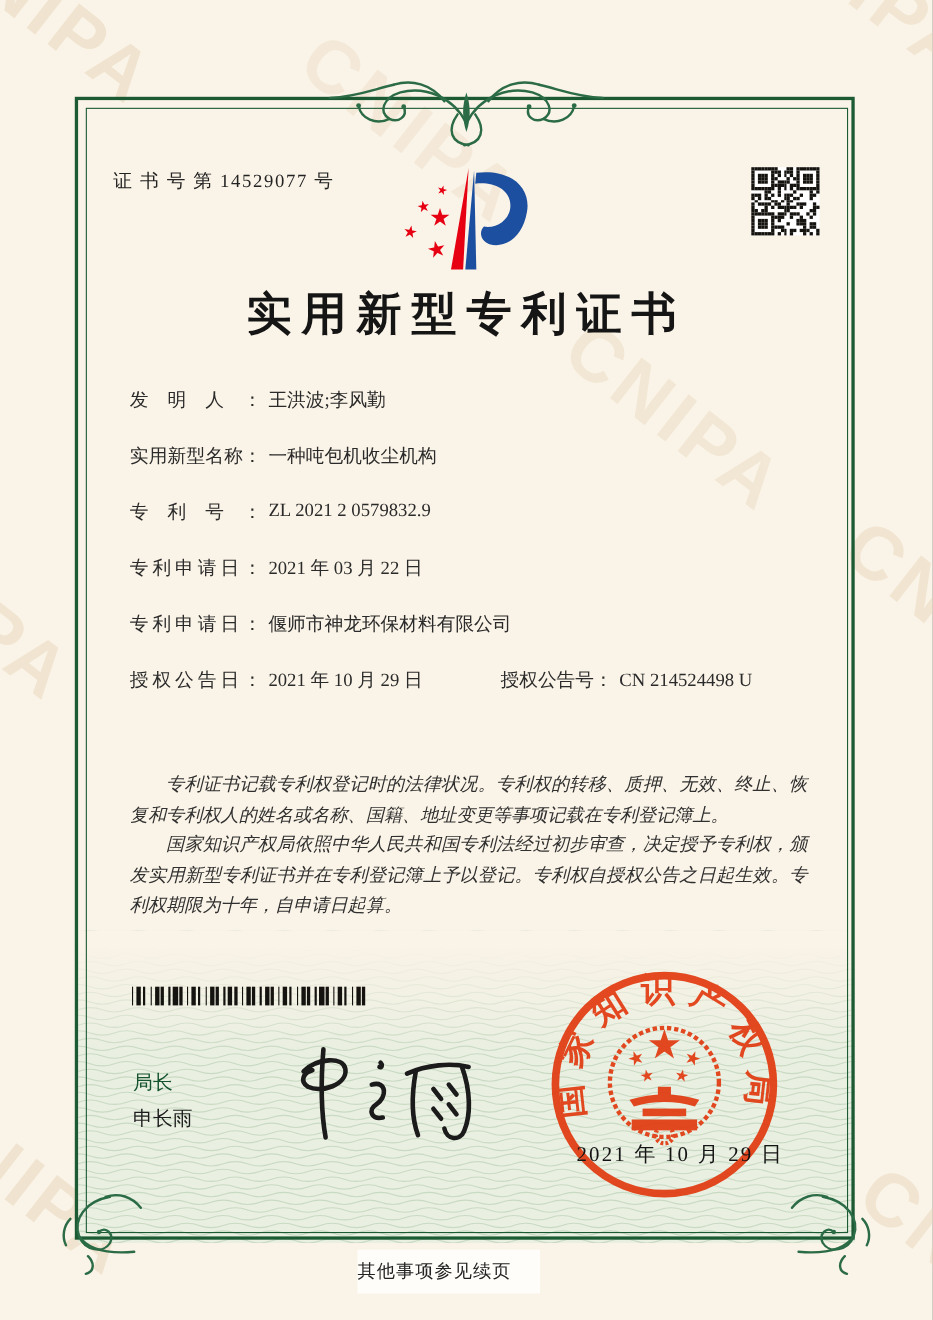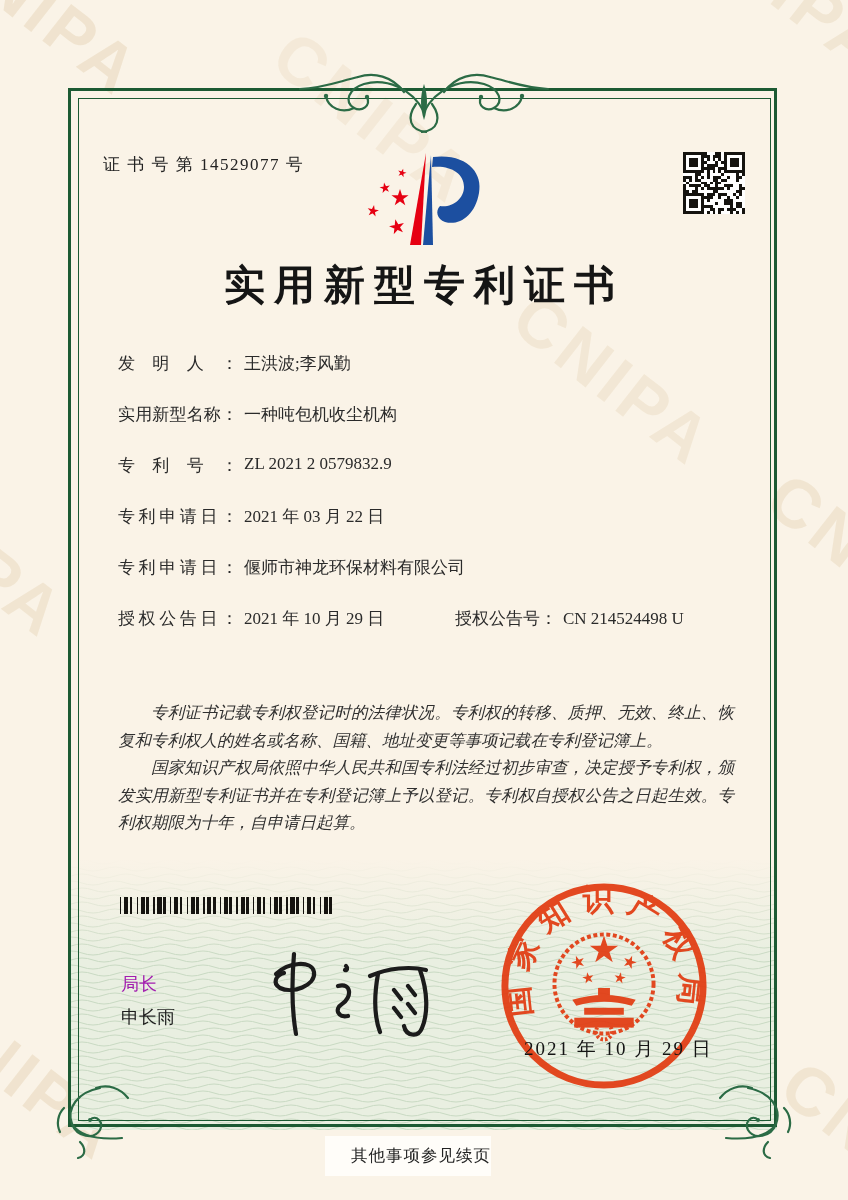--- a/index.html
+++ b/index.html
@@ -52,30 +52,30 @@
   .flabel{display:inline-block;width:120px;text-align:justify;text-align-last:justify;vertical-align:top}
   .fvalue{margin-left:6px;white-space:pre-wrap}
   .pair1{display:inline-block;width:337px}
   
   .paras{position:absolute;left:118px;top:699px;width:616px;z-index:5;
          font-size:16.5px;line-height:27.5px;font-style:italic;color:#303030;text-align:justify}
   .paras p{text-indent:2em}
   
   .barcode{position:absolute;left:120px;top:897px;width:216px;height:17px;z-index:5;display:flex}
   .barcode span{height:100%}
-  .signer-title{position:absolute;left:121px;top:972px;z-index:6;font-size:18px;color:#a21caf}
+  .signer-title{position:absolute;left:121px;top:972px;z-index:6;font-size:18px;color:#14532d}
   .signer-name{position:absolute;left:121px;top:1005px;z-index:6;font-size:18px;color:#1d1d1d}
   .signature{position:absolute;left:258px;top:948px;z-index:6}
   .seal{position:absolute;left:493px;top:877px;z-index:6}
   .seal-date{position:absolute;left:524px;top:1036px;width:180px;z-index:7;
              font-size:19px;letter-spacing:2px;color:#141414;white-space:nowrap}
   .pageinfo{position:absolute;left:0;top:1090px;width:848px;z-index:5;text-align:center;
             font-size:15px;color:#2e2e2e;letter-spacing:2px}
   .footer-note{position:absolute;left:325px;top:1136px;width:166px;height:40px;z-index:5;
-               background:#fffdf9;text-align:right;line-height:40px;font-size:16.5px;
+               background:#fffdf9;text-align:left;line-height:40px;font-size:16.5px;
                letter-spacing:1px;color:#222}
 </style>
 </head>
 <body>
 
 <div class="page">
 
   <div class="wm wm1">CNIPA</div>
   <div class="wm wm2">CNIPA</div>
   <div class="wm wm3">CNIPA</div>

